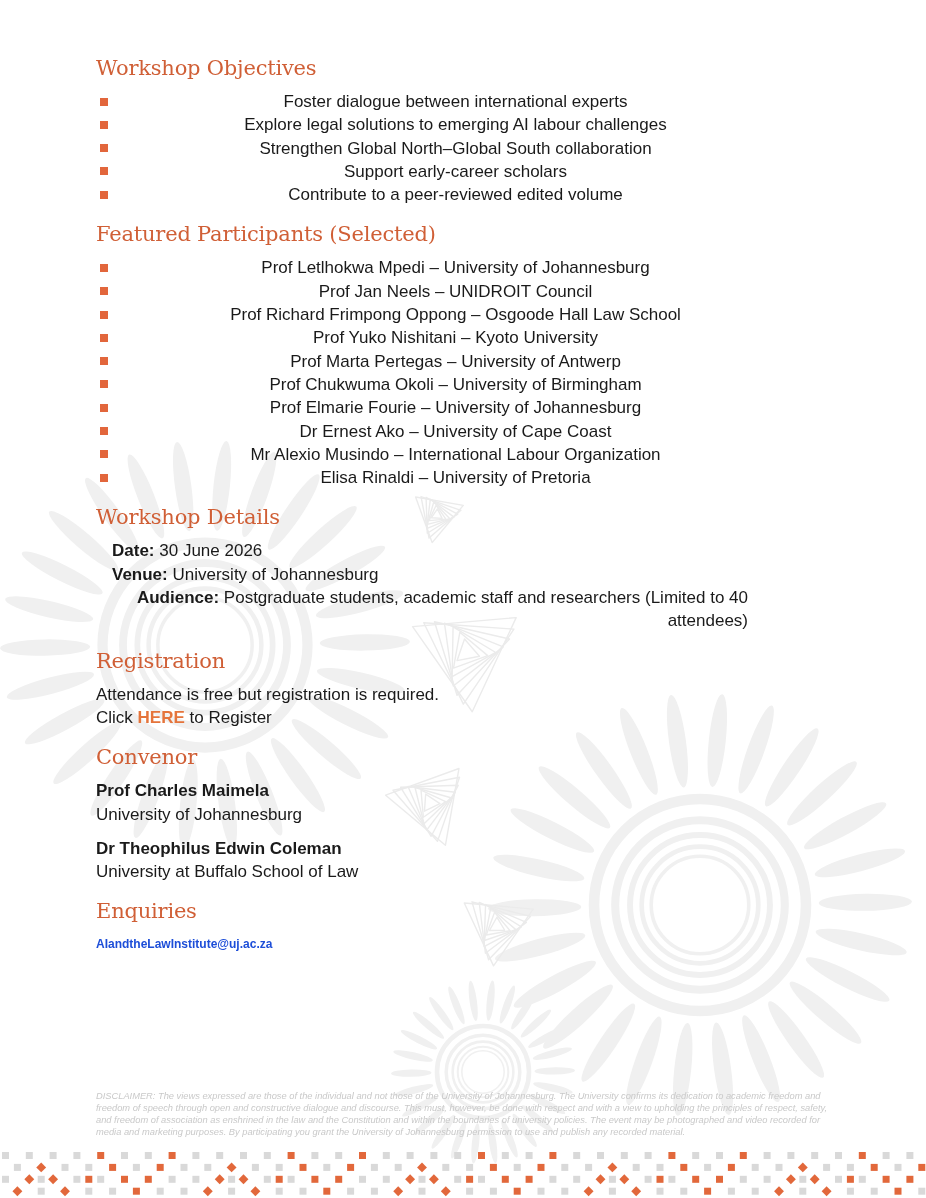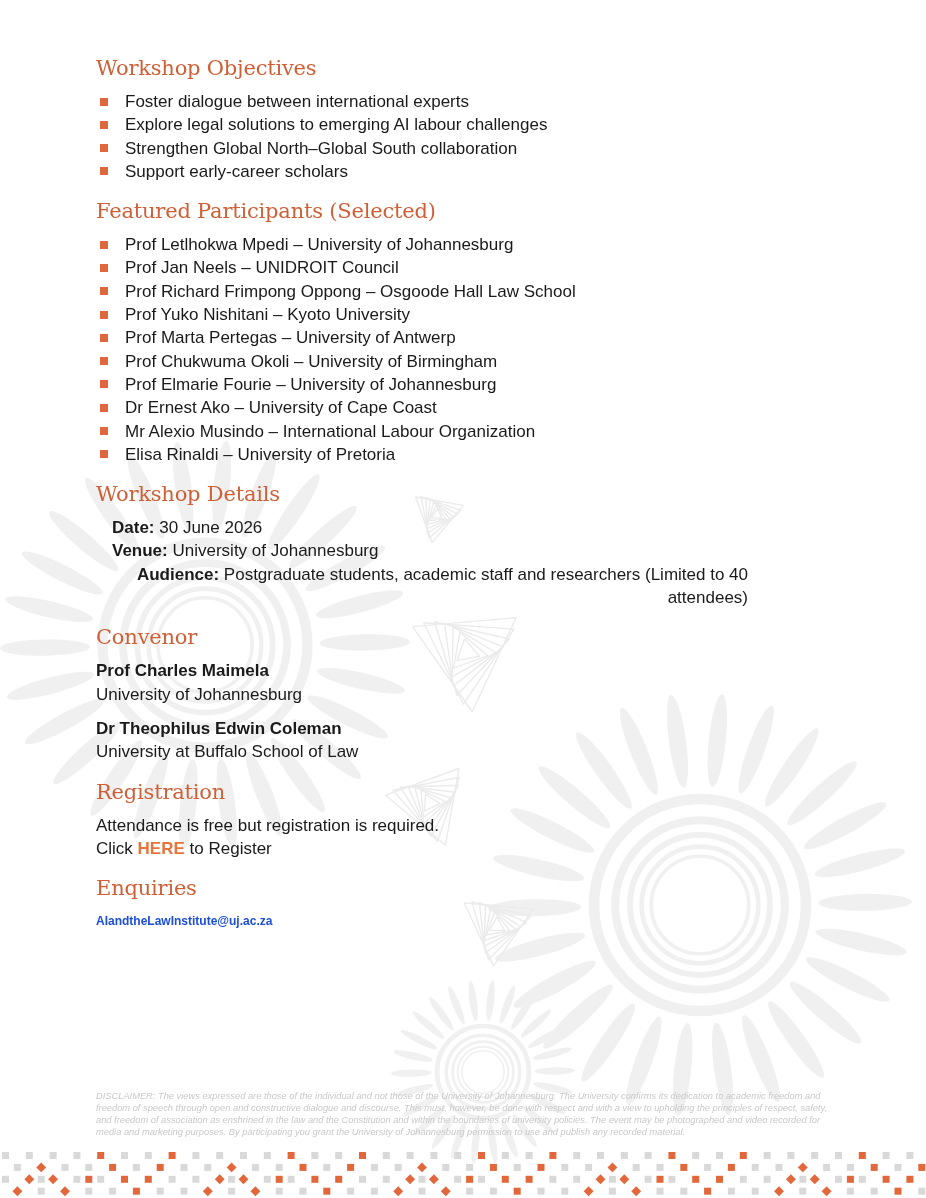--- a/index.html
+++ b/index.html
@@ -15,21 +15,21 @@
   }
   h2.sec-title{
     font-family:"DejaVu Serif","Liberation Serif",serif;
     font-size:21px;line-height:24px;font-weight:400;
     color:#d05f36;margin:16px 0 10px 0;letter-spacing:-0.2px;
   }
   h2.first{margin-top:0;}
   ul.sq-list{list-style:none;margin:0;padding:0;}
   ul.sq-list li{
     position:relative;padding-left:29px;
-    font-size:17px;line-height:23.3px;
+    font-size:17px;line-height:23.3px;text-align:center;
   }
   ul.sq-list li .bullet{
     position:absolute;left:4px;top:7.5px;width:8px;height:8px;
     background:#e2663c;display:inline-block;
   }
   p.detail{margin:0;font-size:17px;line-height:23.3px;}
   p.detail .lbl{font-weight:700;margin-left:16px;}
   p.audience{max-width:652px;text-align:right;}
   .person{margin:0 0 11px 0;font-size:17px;line-height:23.3px;}
   .person .pname{font-weight:700;display:block;}
@@ -190,20 +190,21 @@
 
 <main class="content">
 
   <section>
     <h2 class="sec-title first">Workshop Objectives</h2>
     <ul class="sq-list">
       <li><span class="bullet"></span><span>Foster dialogue between international experts</span></li>
       <li><span class="bullet"></span><span>Explore legal solutions to emerging AI labour challenges</span></li>
       <li><span class="bullet"></span><span>Strengthen Global North–Global South collaboration</span></li>
       <li><span class="bullet"></span><span>Support early-career scholars</span></li>
+      <li><span class="bullet"></span><span>Contribute to a peer-reviewed edited volume</span></li>
     </ul>
   </section>
 
   <section>
     <h2 class="sec-title">Featured Participants (Selected)</h2>
     <ul class="sq-list">
       <li><span class="bullet"></span><span>Prof Letlhokwa Mpedi – University of Johannesburg</span></li>
       <li><span class="bullet"></span><span>Prof Jan Neels – UNIDROIT Council</span></li>
       <li><span class="bullet"></span><span>Prof Richard Frimpong Oppong – Osgoode Hall Law School</span></li>
       <li><span class="bullet"></span><span>Prof Yuko Nishitani – Kyoto University</span></li>
@@ -217,38 +218,38 @@
   </section>
 
   <section>
     <h2 class="sec-title">Workshop Details</h2>
     <p class="detail"><strong class="lbl">Date:</strong> <span>30 June 2026</span></p>
     <p class="detail"><strong class="lbl">Venue:</strong> <span>University of Johannesburg</span></p>
     <p class="detail audience"><strong class="lbl">Audience:</strong> <span>Postgraduate students, academic staff and researchers (Limited to 40 attendees)</span></p>
   </section>
 
   <section>
+    <h2 class="sec-title">Registration</h2>
+    <p class="reg-line">Attendance is free but registration is required.</p>
+    <p class="reg-line">
+      <span>Click</span>
+      <a href="#" class="reg-link">HERE</a>
+      <span>to Register</span>
+    </p>
+  </section>
+
+  <section>
     <h2 class="sec-title">Convenor</h2>
     <p class="person">
       <span class="pname">Prof Charles Maimela</span>
       <span class="paff">University of Johannesburg</span>
     </p>
     <p class="person">
       <span class="pname">Dr Theophilus Edwin Coleman</span>
       <span class="paff">University at Buffalo School of Law</span>
-    </p>
-  </section>
-
-  <section>
-    <h2 class="sec-title">Registration</h2>
-    <p class="reg-line">Attendance is free but registration is required.</p>
-    <p class="reg-line">
-      <span>Click</span>
-      <a href="#" class="reg-link">HERE</a>
-      <span>to Register</span>
     </p>
   </section>
 
   <section>
     <h2 class="sec-title">Enquiries</h2>
     <a href="#" class="email-link">AIandtheLawInstitute@uj.ac.za</a>
   </section>
 
 </main>
 

